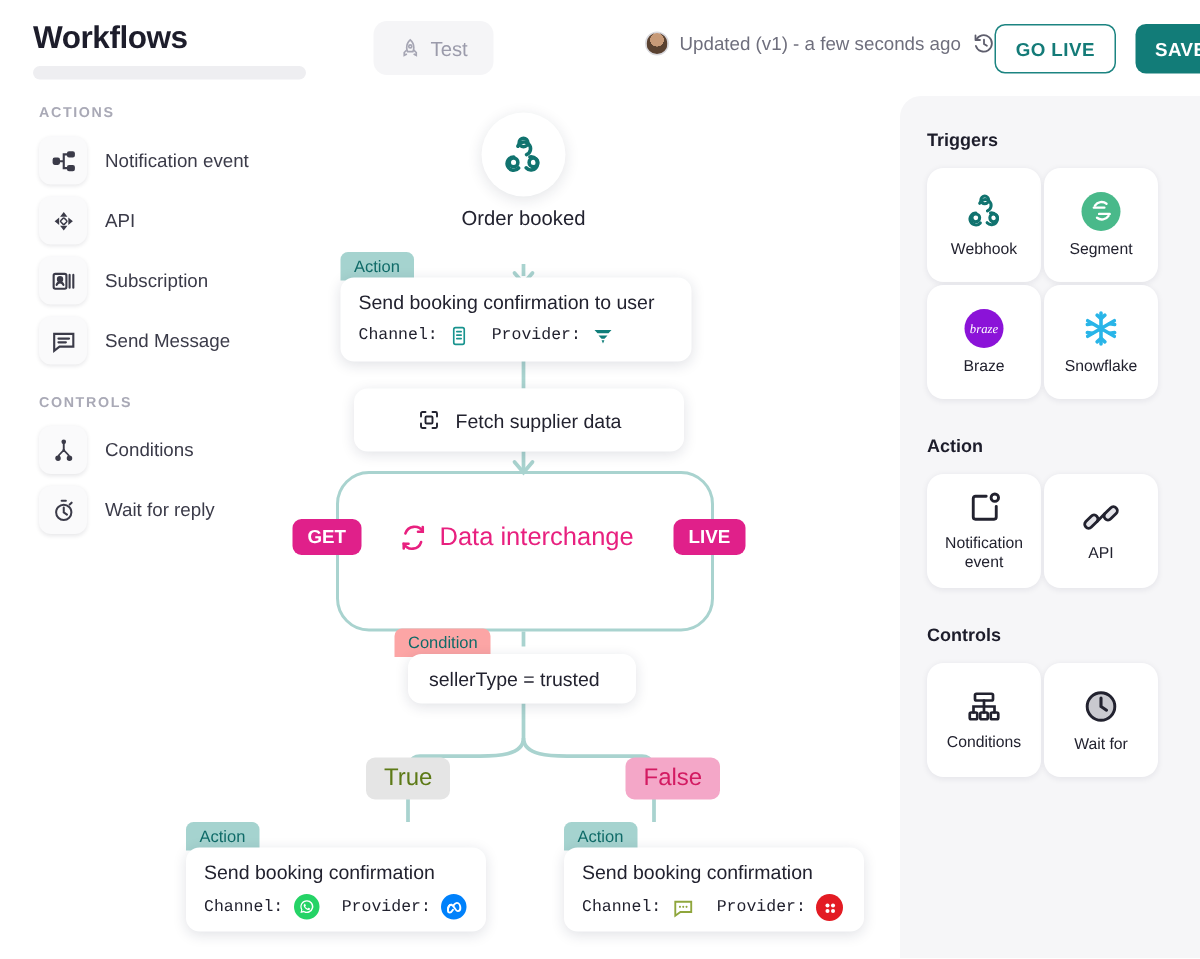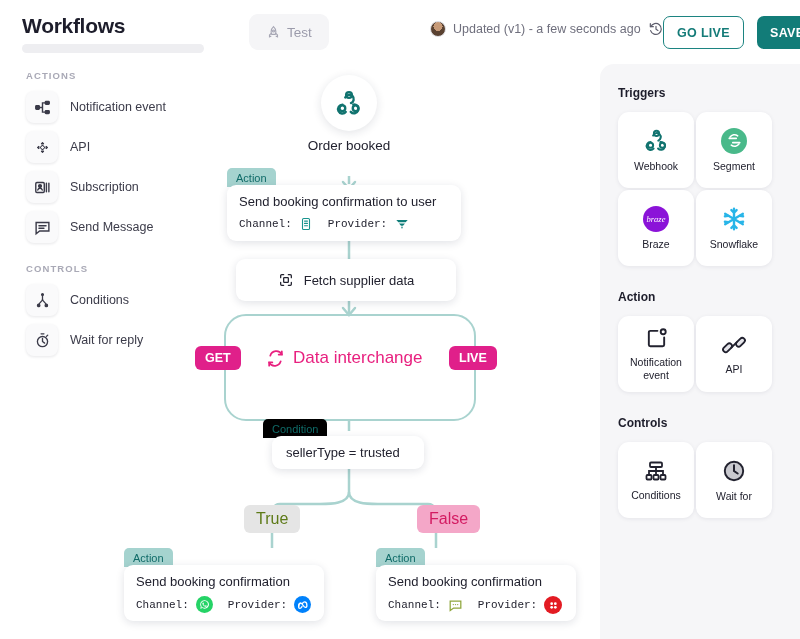--- a/index.html
+++ b/index.html
@@ -101,21 +101,21 @@
   .node-card {
     position: absolute; background: #ffffff; border-radius: 9px;
     box-shadow: 0 2px 9px rgba(25,30,60,.13);
   }
   .tag {
     position: absolute; height: 19px; padding: 0 9px;
     border-top-left-radius: 5px; border-top-right-radius: 5px;
     font-size: 11px; display: flex; align-items: center;
   }
   .tag-action { background: #a5d3cf; color: #0f6b68; }
-  .tag-condition { background: #000000; color: #0f6b68; }
+  .tag-condition { background: #fca5a5; color: #0f6b68; }
   .card-title { font-size: 13px; color: #22222f; }
   .card-meta { font-size: 11px; color: #22222f; display: flex; align-items: center; gap: 7px; font-family: Liberation Mono, monospace; }
   .trigger-circle {
     position: absolute; width: 56px; height: 56px; border-radius: 50%;
     background: #ffffff; box-shadow: 0 2px 10px rgba(25,30,60,.12);
     display: flex; align-items: center; justify-content: center;
   }
   .trigger-label {
     position: absolute; font-size: 13.5px; color: #22222f; text-align: center;
   }

